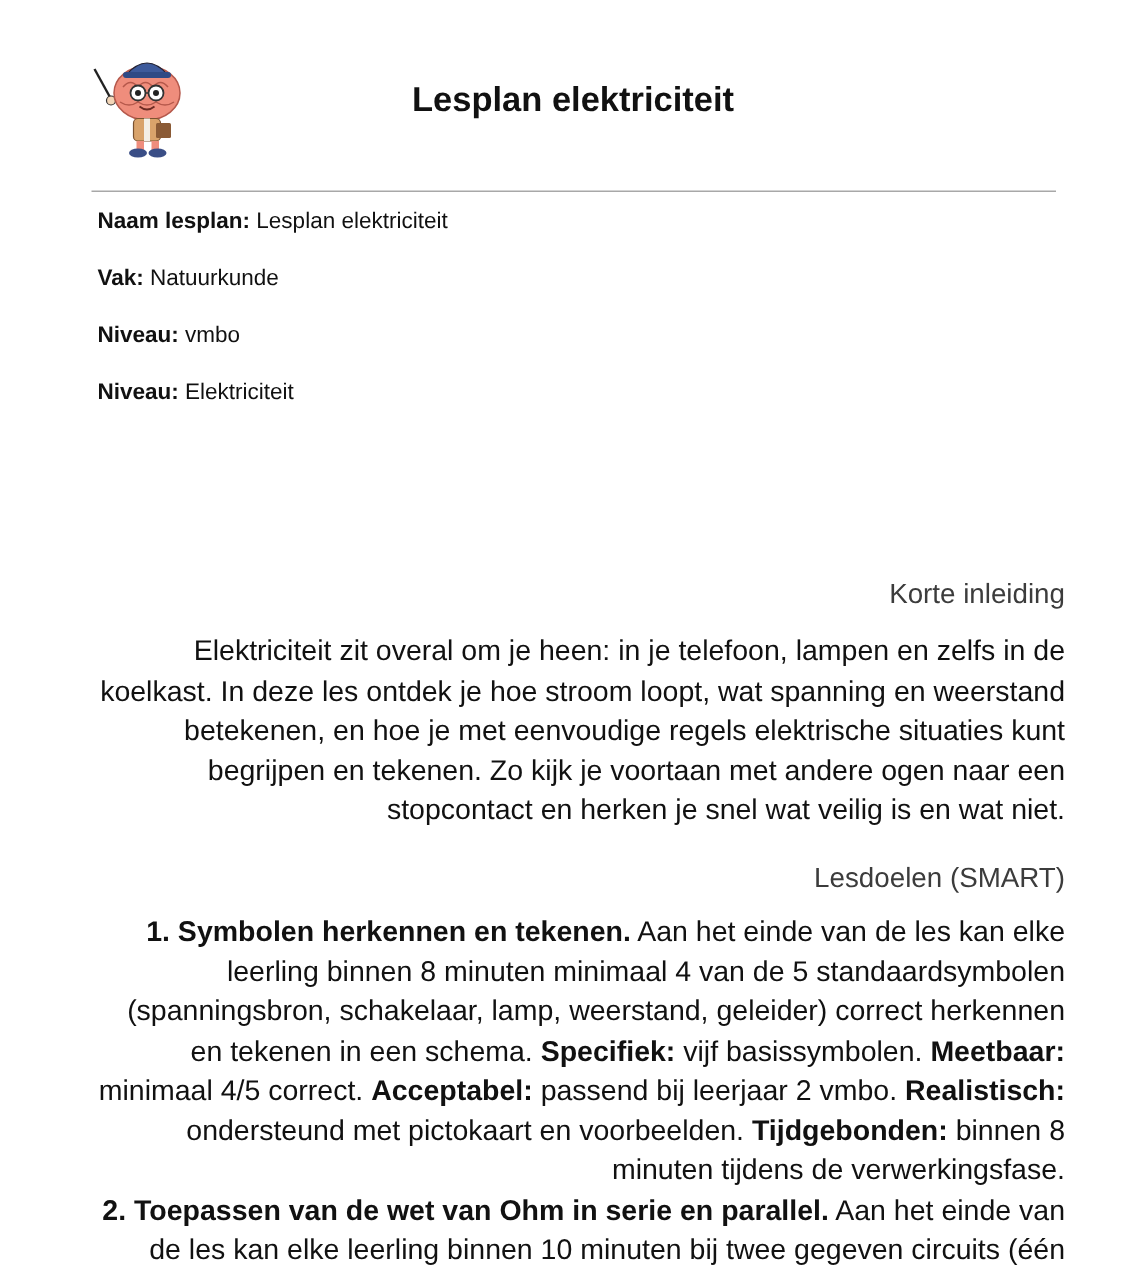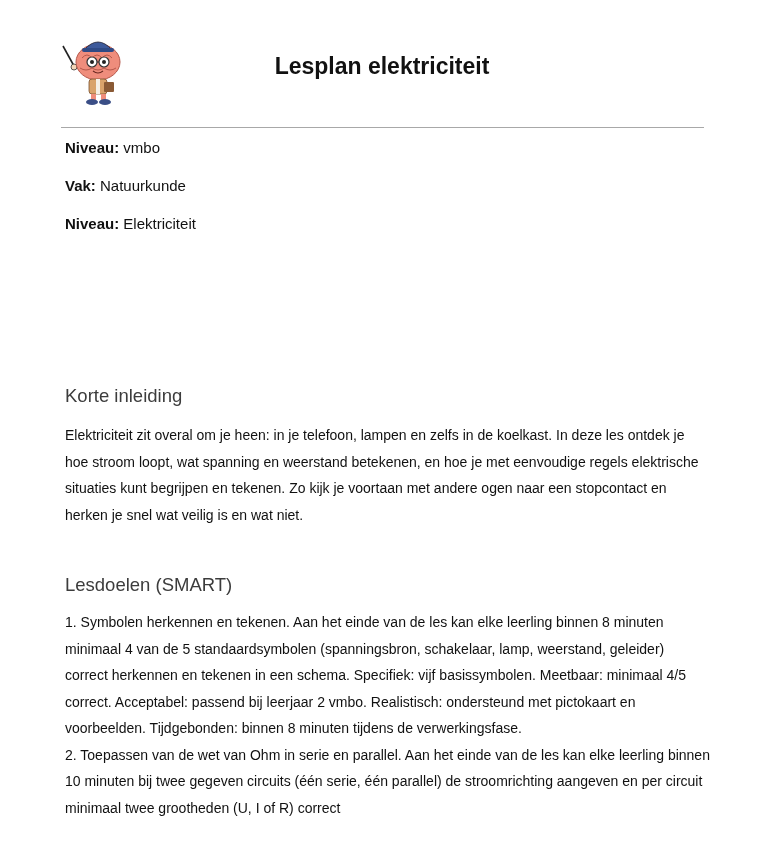--- a/index.html
+++ b/index.html
@@ -59,40 +59,41 @@
       line-height: 20px;
       height: 20px;
       margin-bottom: 18px;
       color: #111;
     }
     .meta-row b { font-weight: bold; }
     .section {
       position: absolute;
       left: 65px;
       width: 645px;
+      text-align: right;
     }
     .section h2 {
       font-weight: normal;
       font-size: 18.5px;
       color: #3c3c3c;
       margin: 0;
       line-height: 24px;
     }
     .section p {
-      font-size: 14px;
+      font-size: 19px;
       line-height: 26.5px;
       margin: 0;
       color: #111;
     }
     .intro { top: 384px; }
     .intro p { margin-top: 14px; }
     .goals { top: 573px; }
     .goals .goal { margin-top: 12px; }
     .goals .goal + .goal { margin-top: 0; }
-    b { font-weight: normal; }
+    b { font-weight: bold; }
   </style>
 </head>
 <body>
 
 <div class="header">
   <div class="logo">
     <svg width="74" height="72" viewBox="0 0 74 72" xmlns="http://www.w3.org/2000/svg">
 
       <line x1="3" y1="12" x2="14" y2="32" stroke="#222" stroke-width="1.6"></line>
       <circle cx="14" cy="33" r="3" fill="#f3d6b8" stroke="#333" stroke-width="0.8"></circle>
@@ -123,26 +124,30 @@
       <ellipse cx="45" cy="68" rx="6" ry="3" fill="#3a4e86"></ellipse>
     </svg>
   </div>
   <div class="title">Lesplan elektriciteit</div>
 </div>
 
 <div class="rule"></div>
 
 <div class="meta">
   <div class="meta-row">
-    <b>Niveau:</b>
-    <span>vmbo</span>
+    <b>Naam lesplan:</b>
+    <span>Lesplan elektriciteit</span>
   </div>
   <div class="meta-row">
     <b>Vak:</b>
     <span>Natuurkunde</span>
+  </div>
+  <div class="meta-row">
+    <b>Niveau:</b>
+    <span>vmbo</span>
   </div>
   <div class="meta-row">
     <b>Niveau:</b>
     <span>Elektriciteit</span>
   </div>
 </div>
 
 <div class="section intro">
   <h2>Korte inleiding</h2>
   <p>Elektriciteit zit overal om je heen: in je telefoon, lampen en zelfs in de koelkast. In deze les ontdek je hoe stroom loopt, wat spanning en weerstand betekenen, en hoe je met eenvoudige regels elektrische situaties kunt begrijpen en tekenen. Zo kijk je voortaan met andere ogen naar een stopcontact en herken je snel wat veilig is en wat niet.</p>

